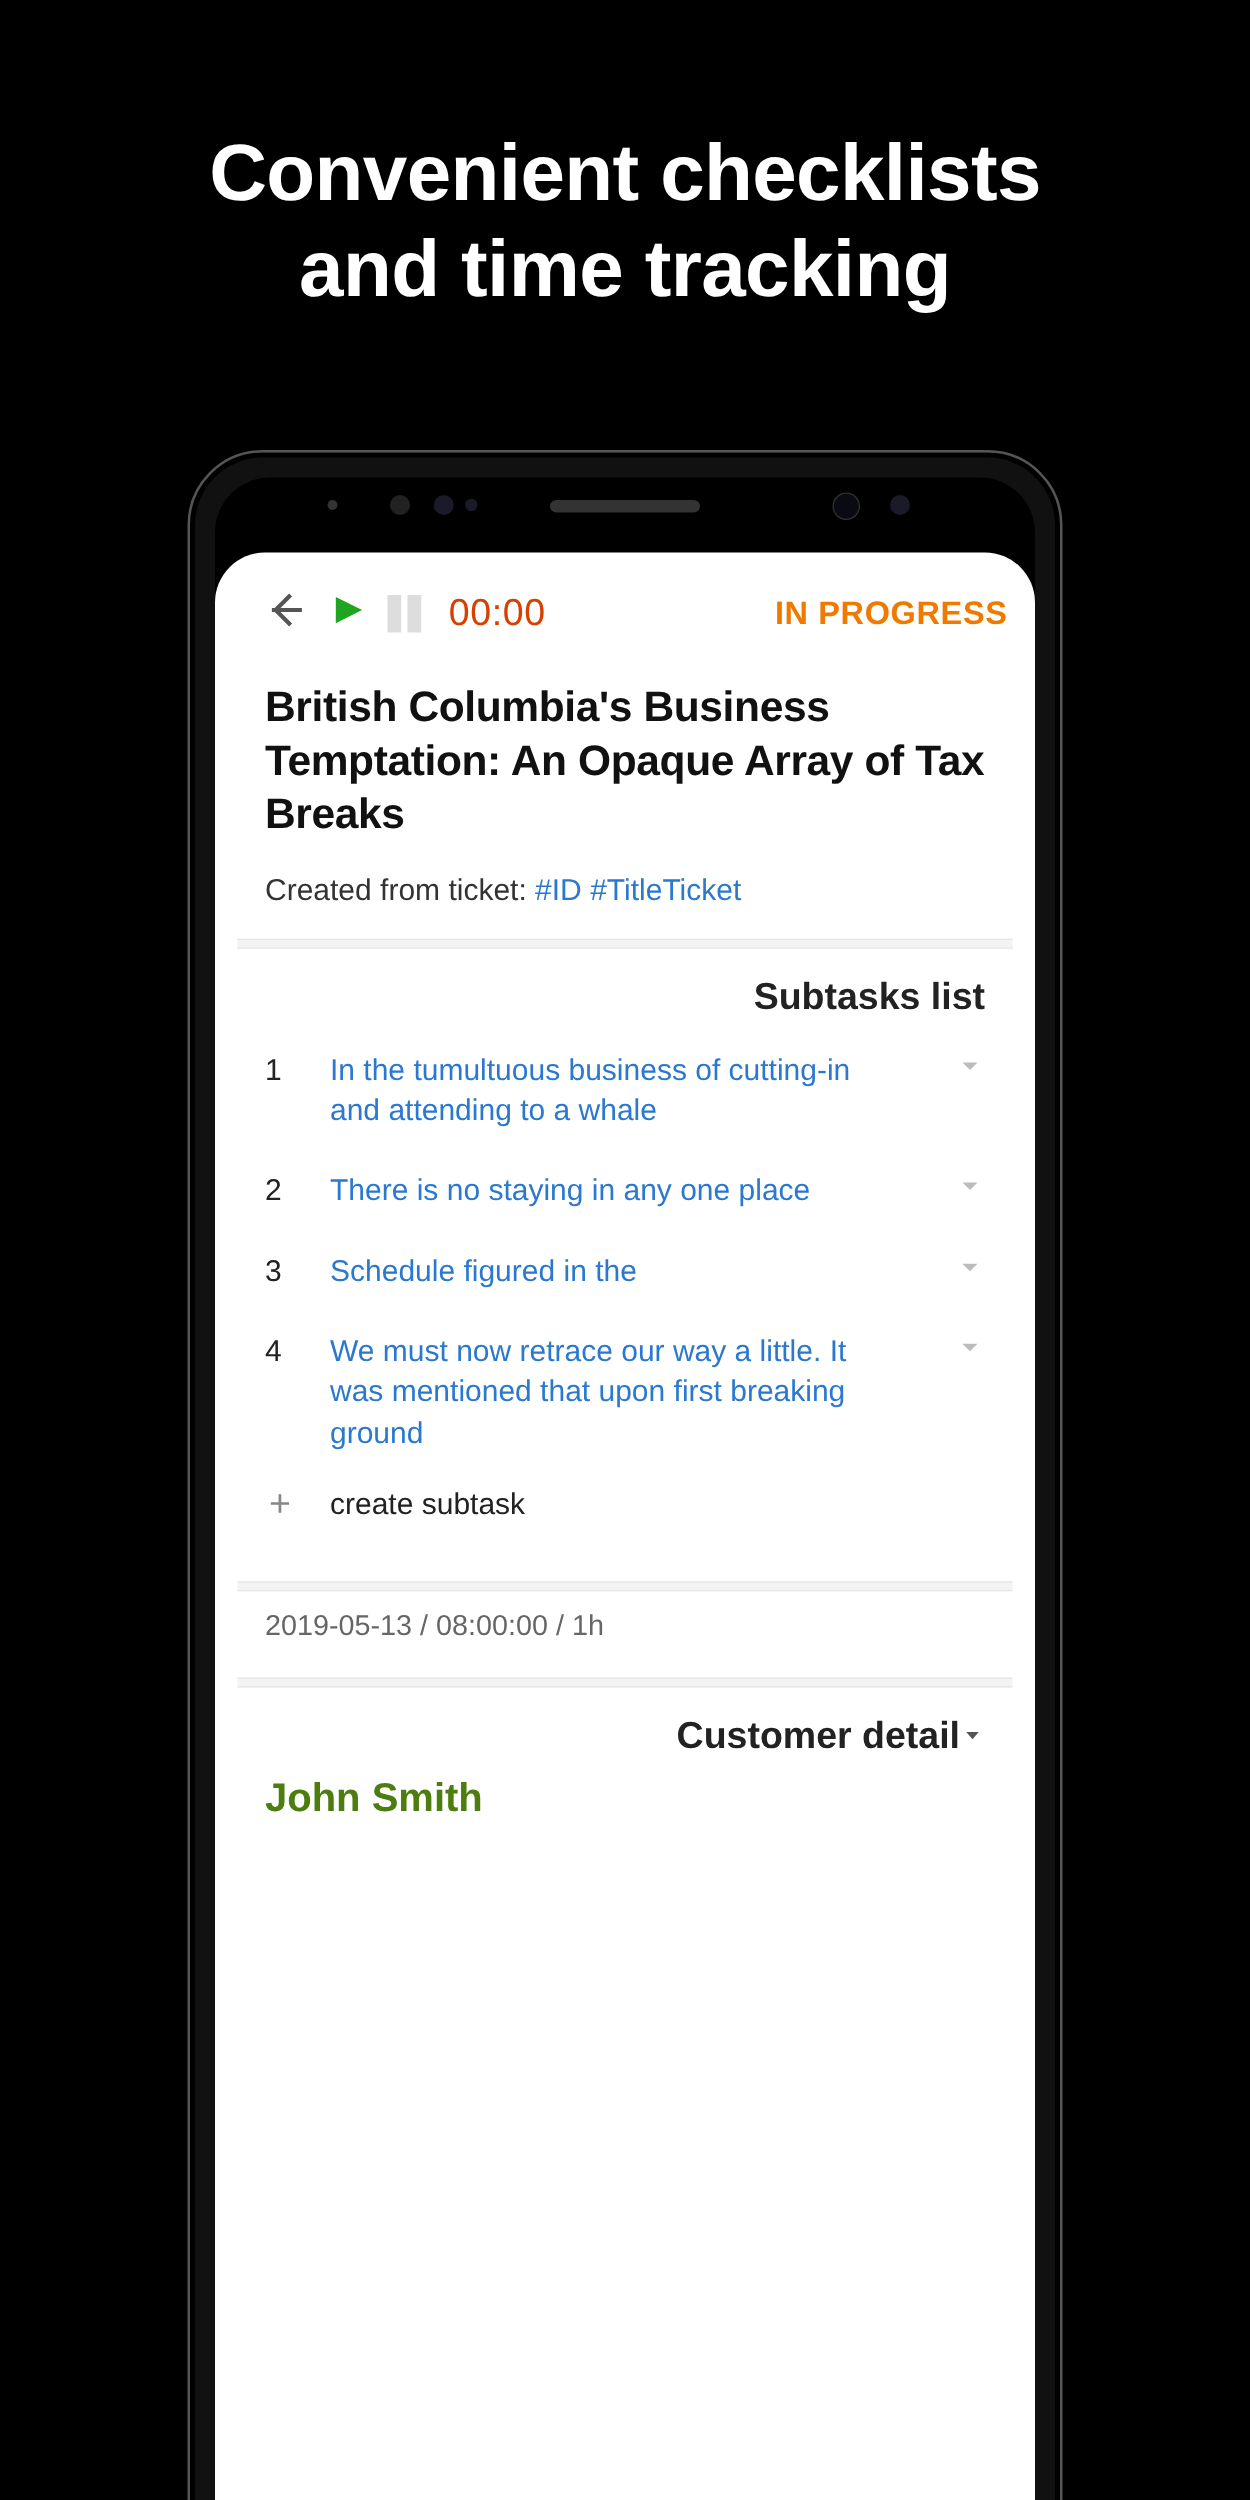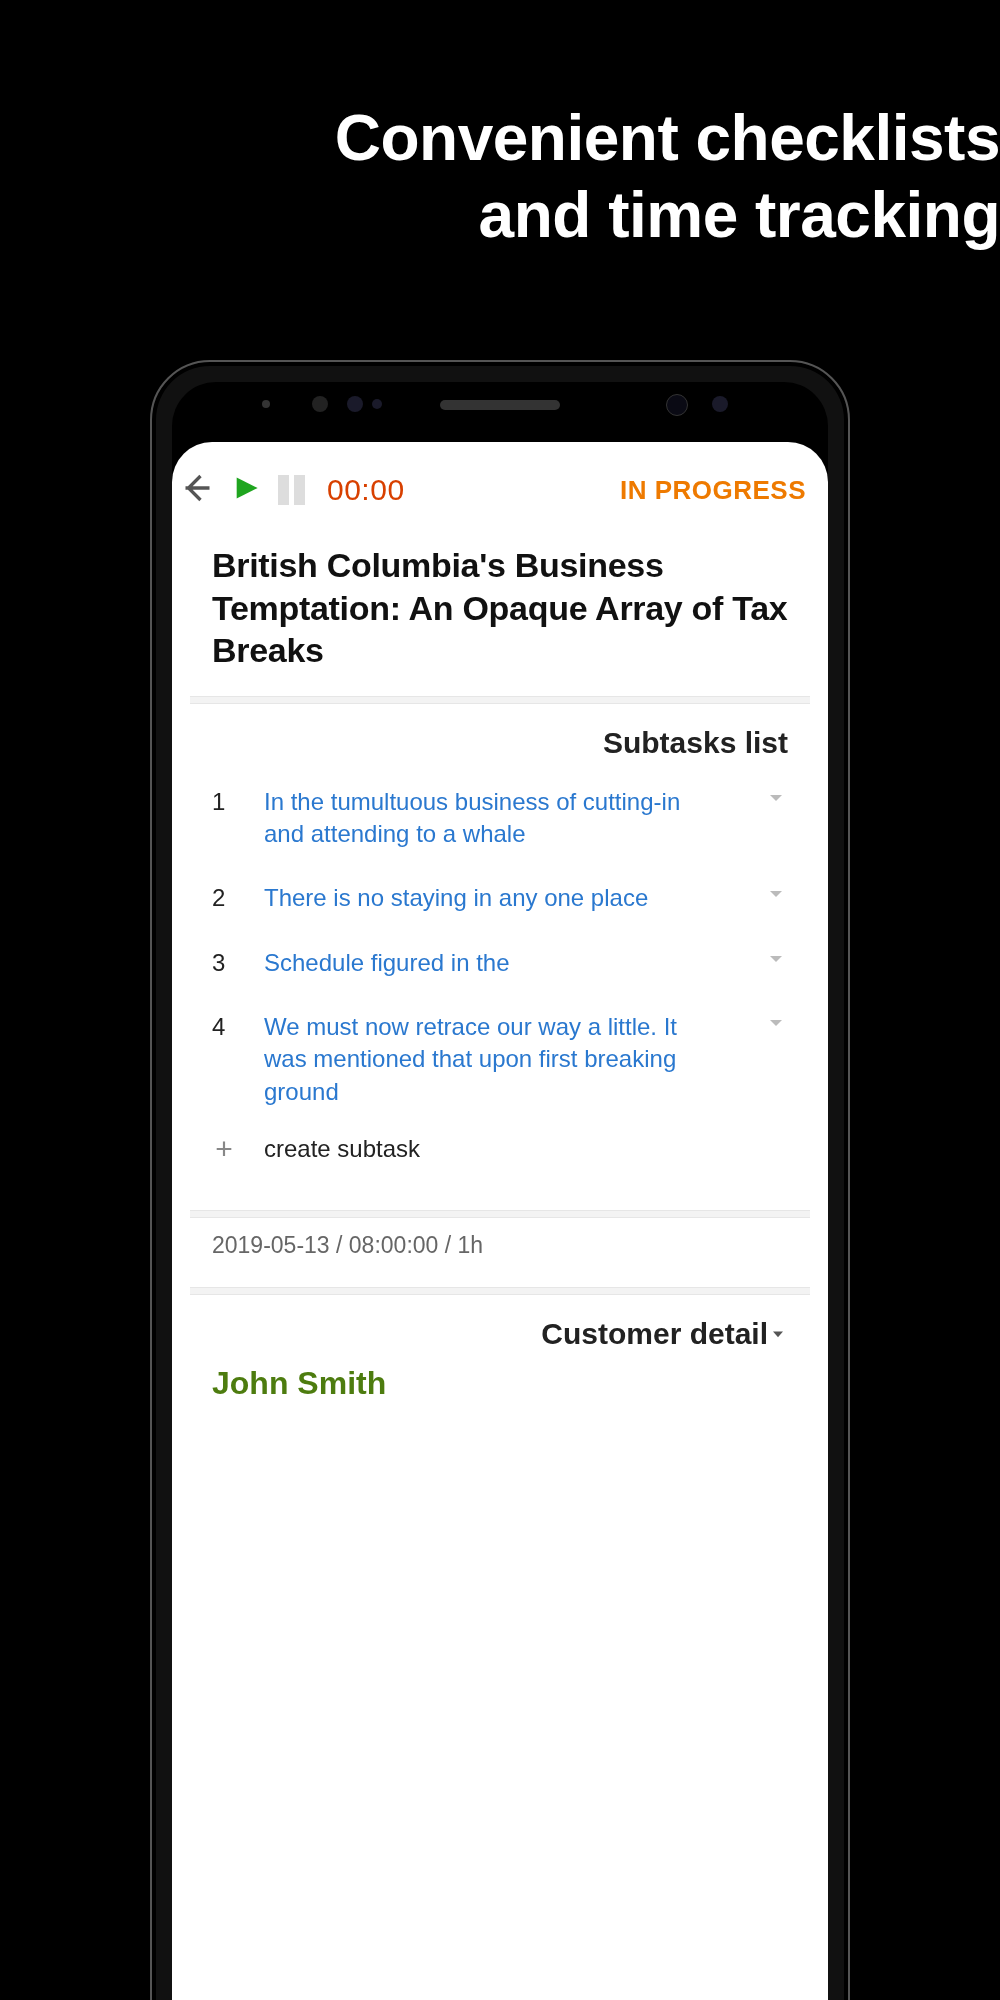--- a/index.html
+++ b/index.html
@@ -4,21 +4,21 @@
 <style>
   * { box-sizing: border-box; margin: 0; padding: 0; }
   html, body { width: 1000px; height: 2000px; }
   body {
     background: #000;
     font-family: -apple-system, BlinkMacSystemFont, "Segoe UI", Helvetica, Arial, sans-serif;
     color: #fff;
     overflow: hidden;
   }
   .hero {
-    text-align: right;
+    text-align: center;
     padding-top: 100px;
     font-size: 64px;
     font-weight: 700;
     line-height: 1.2;
     letter-spacing: -0.5px;
   }
   
   .phone {
     position: absolute;
     top: 360px;
@@ -62,21 +62,21 @@
     background: #fff;
     color: #222;
     border-radius: 40px 40px 0 0;
     margin-top: 10px;
     height: 100%;
     overflow: hidden;
   }
   .topbar {
     display: flex;
     align-items: center;
-    padding: 28px 22px 10px 6px;
+    padding: 28px 22px 10px 38px;
     gap: 18px;
   }
   .back-arrow svg { width: 36px; height: 36px; }
   .play-btn svg { width: 28px; height: 28px; }
   .pause-btn {
     display: flex; gap: 5px;
   }
   .pause-btn span {
     width: 11px; height: 30px; background: #ddd;
   }
@@ -219,20 +219,24 @@
             <span></span>
         </span>
         <span class="timer">00:00</span>
         <span class="status-pill">IN PROGRESS</span>
       </div>
 
       <div class="content">
         <div class="title">British Columbia's Business Temptation: An Opaque Array of Tax Breaks</div>
 
 
+        <div class="created">
+          <span>Created from ticket: </span><a>#ID</a>
+          <a>#TitleTicket</a>
+        </div>
 
         <div class="section-divider"></div>
 
         <div class="section-head">
           <span>Subtasks list</span>
         </div>
 
         <div class="subtasks">
           <div class="subtask">
             <span class="num">1</span>

